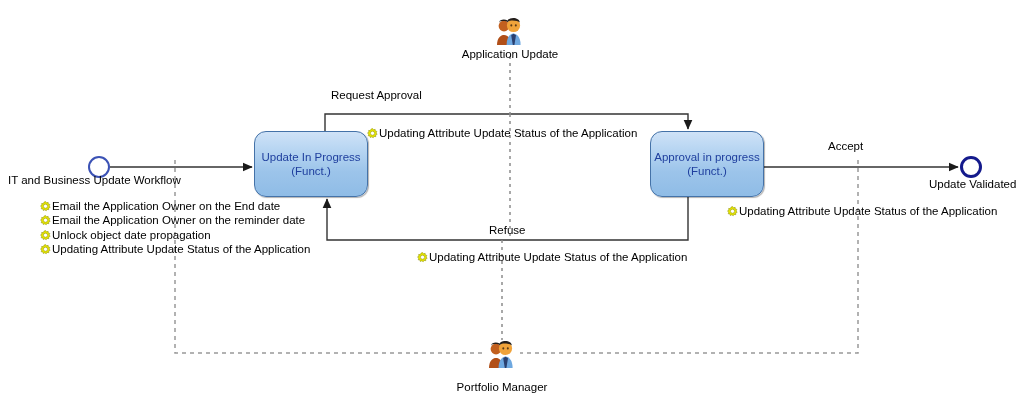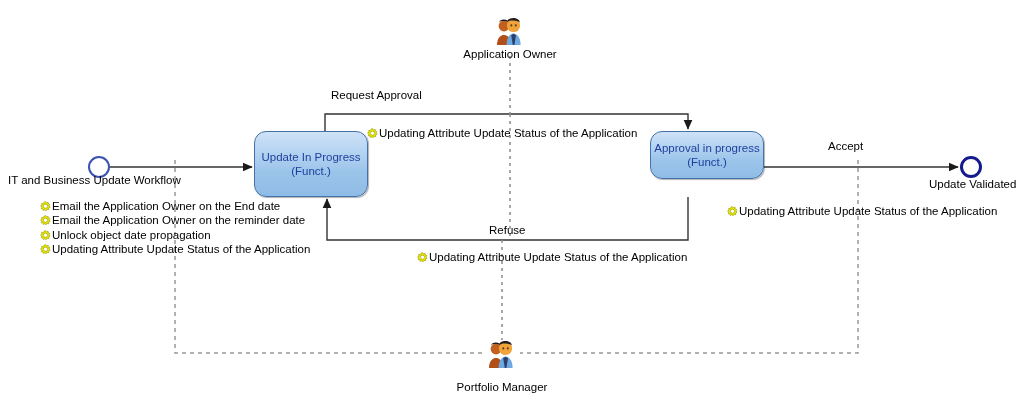--- a/index.html
+++ b/index.html
@@ -137,21 +137,21 @@
   <div class="node-start" style="left:88px; top:156px;"></div>
   <div class="lbl" style="left:8px; top:174px;">IT and Business Update Workflow</div>
 
   <div class="activity" style="left:254px; top:131px; width:114px; height:66px;">
     <div>
       <span class="alabel">Update In Progress</span>
       <span class="alabel">(Funct.)</span>
     </div>
   </div>
 
-  <div class="activity" style="left:650px; top:131px; width:114px; height:48px;">
+  <div class="activity" style="left:650px; top:131px; width:114px; height:66px;">
     <div>
       <span class="alabel">Approval in progress</span>
       <span class="alabel">(Funct.)</span>
     </div>
   </div>
 
   <div class="node-end" style="left:960px; top:156px;"></div>
   <div class="lbl" style="left:929px; top:178px;">Update Validated</div>
 
 
@@ -260,21 +260,21 @@
       <path d="M6.2 8.2 C6.2 4.6 15.6 4.4 15.8 8.6 C14.6 7.0 8.0 6.4 6.2 8.2 Z" fill="#241f1c"></path>
 
       <circle cx="20.5" cy="11.5" r="6.6" fill="#f0a33a"></circle>
       <path d="M13.6 31 C13.6 22.8 17.6 19.6 20.5 19.6 C23.5 19.6 27.6 22.8 27.6 31 Z" fill="#6ea8e0"></path>
       <path d="M20.5 19.8 L23.0 21.2 L21.4 31 L19.8 31 L18.2 21.2 Z" fill="#2a3f6e"></path>
       <path d="M14.3 8.0 C14.3 2.4 26.8 2.6 26.8 8.6 C25.0 6.2 16.4 5.4 14.3 8.0 Z" fill="#241f1c"></path>
       <ellipse cx="18.3" cy="11.4" rx="1" ry="1.1" fill="#5a3a16"></ellipse>
       <ellipse cx="22.8" cy="11.4" rx="1" ry="1.1" fill="#5a3a16"></ellipse>
     </svg>
   </div>
-  <div class="actor-caption" style="left:510px; top:48px;">Application Owner</div>
+  <div class="actor-caption" style="left:510px; top:48px;">Application Update</div>
 
   <div class="actor" style="left:485px; top:337px;">
     <svg viewBox="0 0 34 32" width="34" height="32" xmlns="http://www.w3.org/2000/svg">
       <circle cx="11" cy="12" r="5.4" fill="#c2601f"></circle>
       <path d="M4 31 C4 23.5 8 21 11 21 C14 21 18 23.5 18 31 Z" fill="#b14f18"></path>
       <path d="M6.2 8.2 C6.2 4.6 15.6 4.4 15.8 8.6 C14.6 7.0 8.0 6.4 6.2 8.2 Z" fill="#241f1c"></path>
       <circle cx="20.5" cy="11.5" r="6.6" fill="#f0a33a"></circle>
       <path d="M13.6 31 C13.6 22.8 17.6 19.6 20.5 19.6 C23.5 19.6 27.6 22.8 27.6 31 Z" fill="#6ea8e0"></path>
       <path d="M20.5 19.8 L23.0 21.2 L21.4 31 L19.8 31 L18.2 21.2 Z" fill="#2a3f6e"></path>
       <path d="M14.3 8.0 C14.3 2.4 26.8 2.6 26.8 8.6 C25.0 6.2 16.4 5.4 14.3 8.0 Z" fill="#241f1c"></path>

